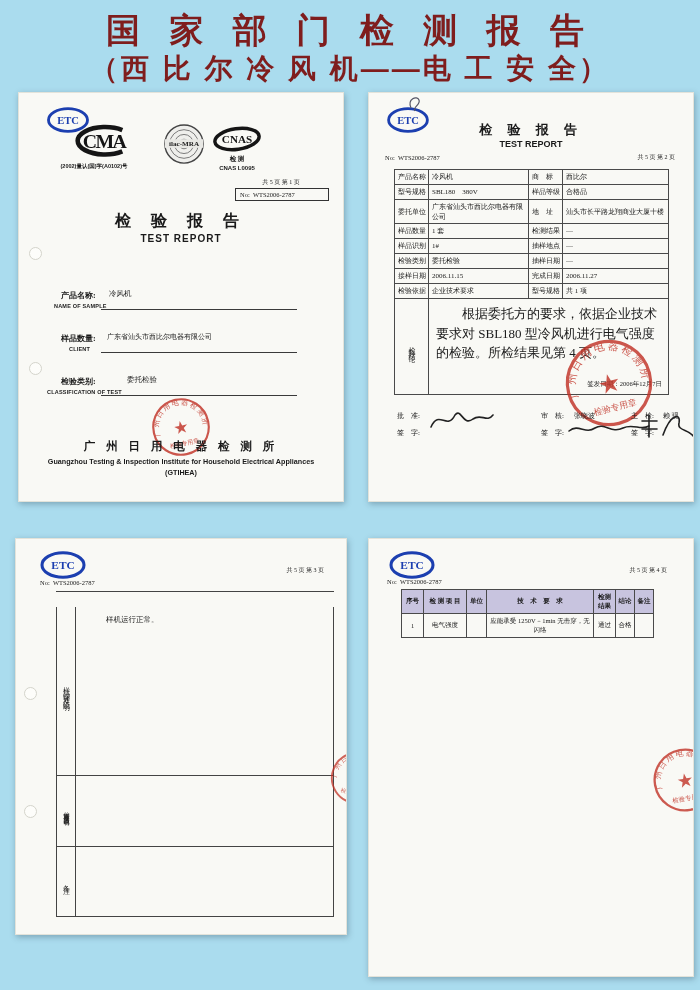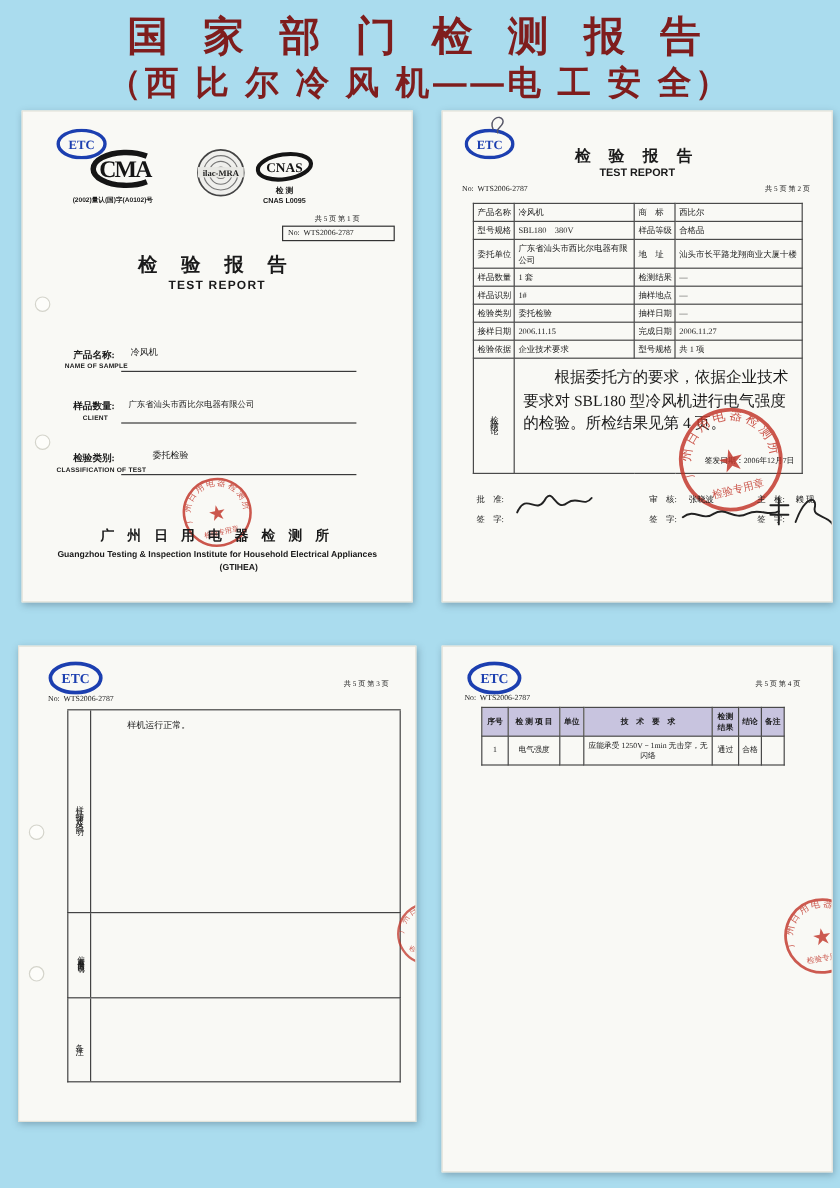--- a/index.html
+++ b/index.html
@@ -127,21 +127,21 @@
       <text font-size="13.5" fill="currentColor" letter-spacing="3">
         <textPath href="#arc-a" startOffset="50%" text-anchor="middle">广州日用电器检测所</textPath>
       </text>
       <text x="60" y="72" text-anchor="middle" font-size="32" fill="currentColor">★</text>
       <text x="60" y="95" text-anchor="middle" font-size="11" fill="currentColor">检验专用章</text>
     </svg>
   </div>
 
   <div class="abs ctr" style="top:346px;font-size:11.5px;font-weight:bold;letter-spacing:4px;">广 州 日 用 电 器 检 测 所</div>
   <div class="abs ctr sans" style="top:364px;font-size:7.2px;font-weight:bold;">Guangzhou Testing &amp; Inspection Institute for Household Electrical Appliances</div>
-  <div class="abs ctr sans" style="top:375px;font-size:7.2px;font-weight:bold;padding-left:18px;">(GTIHEA)</div>
+  <div class="abs ctr sans" style="top:375px;font-size:7.2px;font-weight:bold;">(GTIHEA)</div>
 
   <div class="abs punch" style="left:10px;top:154px;"></div>
   <div class="abs punch" style="left:10px;top:269px;"></div>
 </div>
 
 <div class="page" id="page2">
   <div class="abs" style="left:18px;top:14px;width:42px;height:26px;">
     <svg viewBox="0 0 52 32" width="42" height="26">
       <ellipse cx="26" cy="16" rx="24" ry="14" fill="none" stroke="#1c3fb0" stroke-width="3.5"></ellipse>
       <text x="26" y="21" text-anchor="middle" font-size="13" font-weight="bold" fill="#1c3fb0">ETC</text>
@@ -264,21 +264,21 @@
       <text x="26" y="21" text-anchor="middle" font-size="13" font-weight="bold" fill="#1c3fb0">ETC</text>
     </svg>
   </div>
   <div class="abs" style="right:22px;top:27px;font-size:6px;">共 5 页 第 3 页</div>
   <div class="abs" style="left:24px;top:40px;font-size:6.5px;">
     <span>No:</span>&nbsp;
     <span>WTS2006-2787</span>
   </div>
 
   <div class="abs" style="left:40px;top:52px;width:278px;border-top:1.2px solid #444;">
-    <div class="sec" style="height:168px;">
+    <div class="sec" style="height:168px;margin-top:15px;">
       <div class="sec-label vlabel">样品描述及说明</div>
       <div class="sec-body">
         <div class="abs" style="left:30px;top:8px;font-size:7.5px;">样机运行正常。</div>
       </div>
     </div>
     <div class="sec" style="height:70px;">
       <div class="sec-label vlabel" style="font-size:6px;letter-spacing:1px;">偏离标准方法的说明</div>
       <div class="sec-body">
         <div class="abs" style="left:30px;top:8px;font-size:7.5px;"></div>
       </div>

